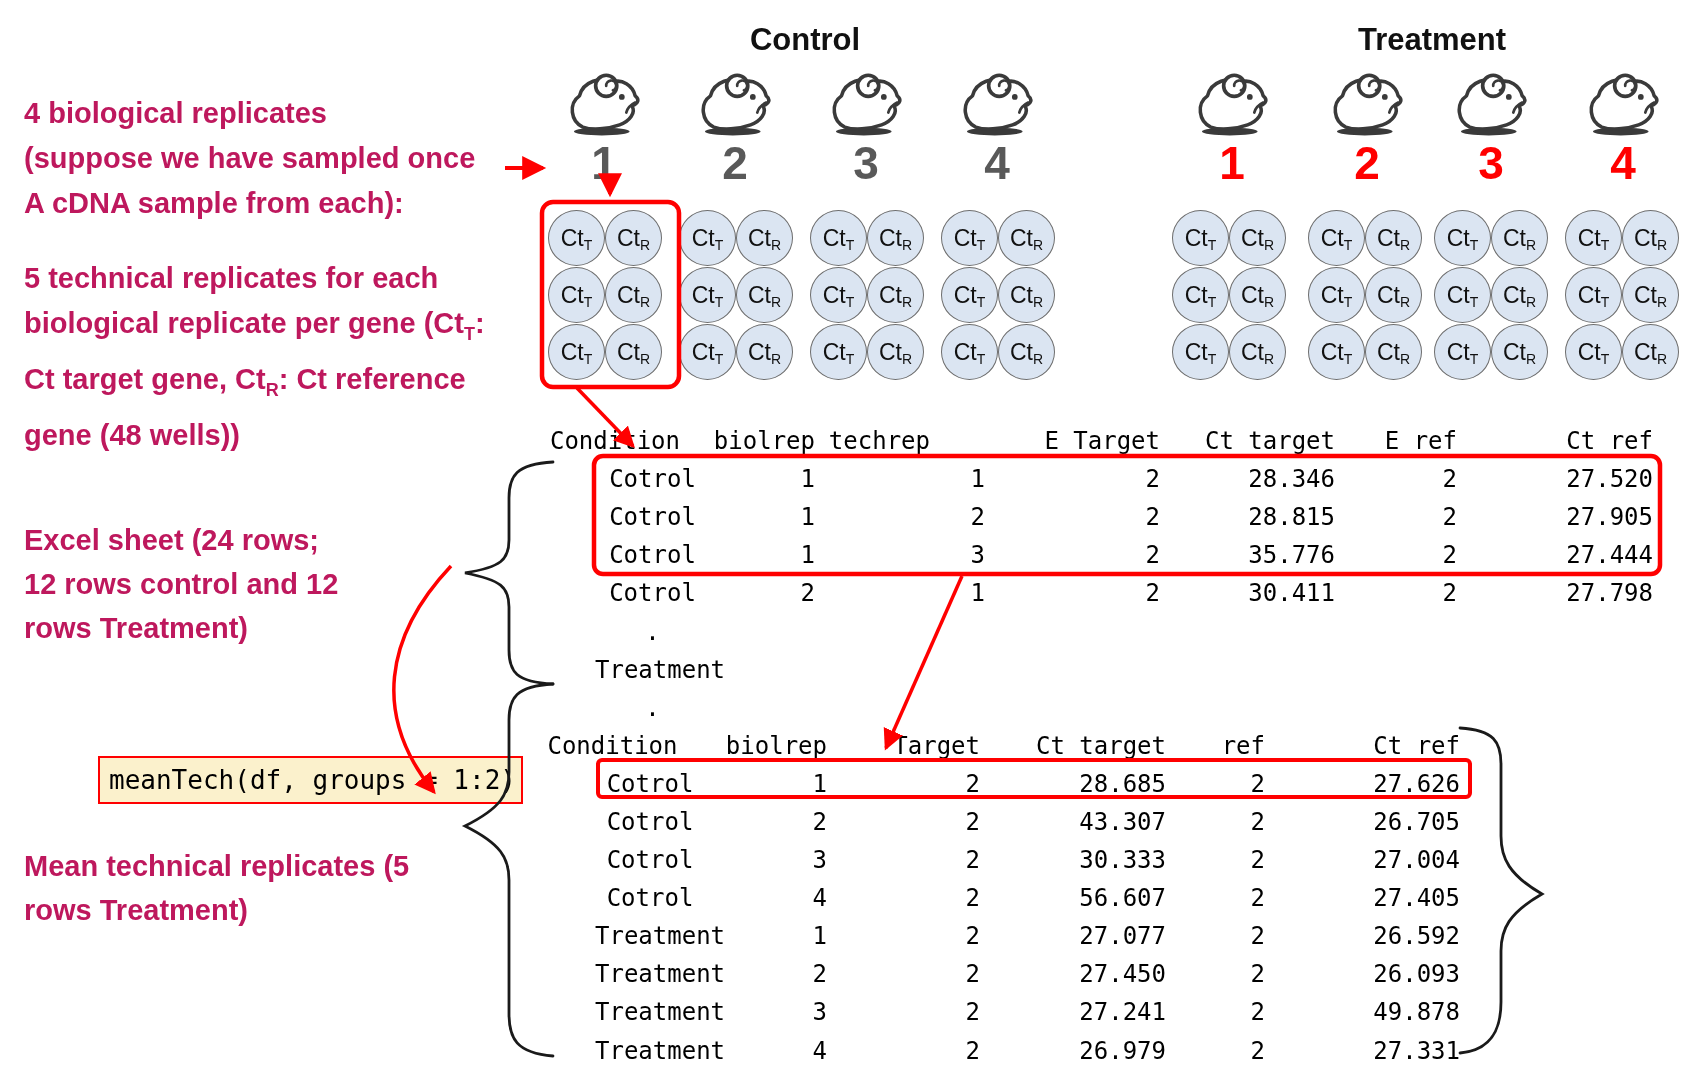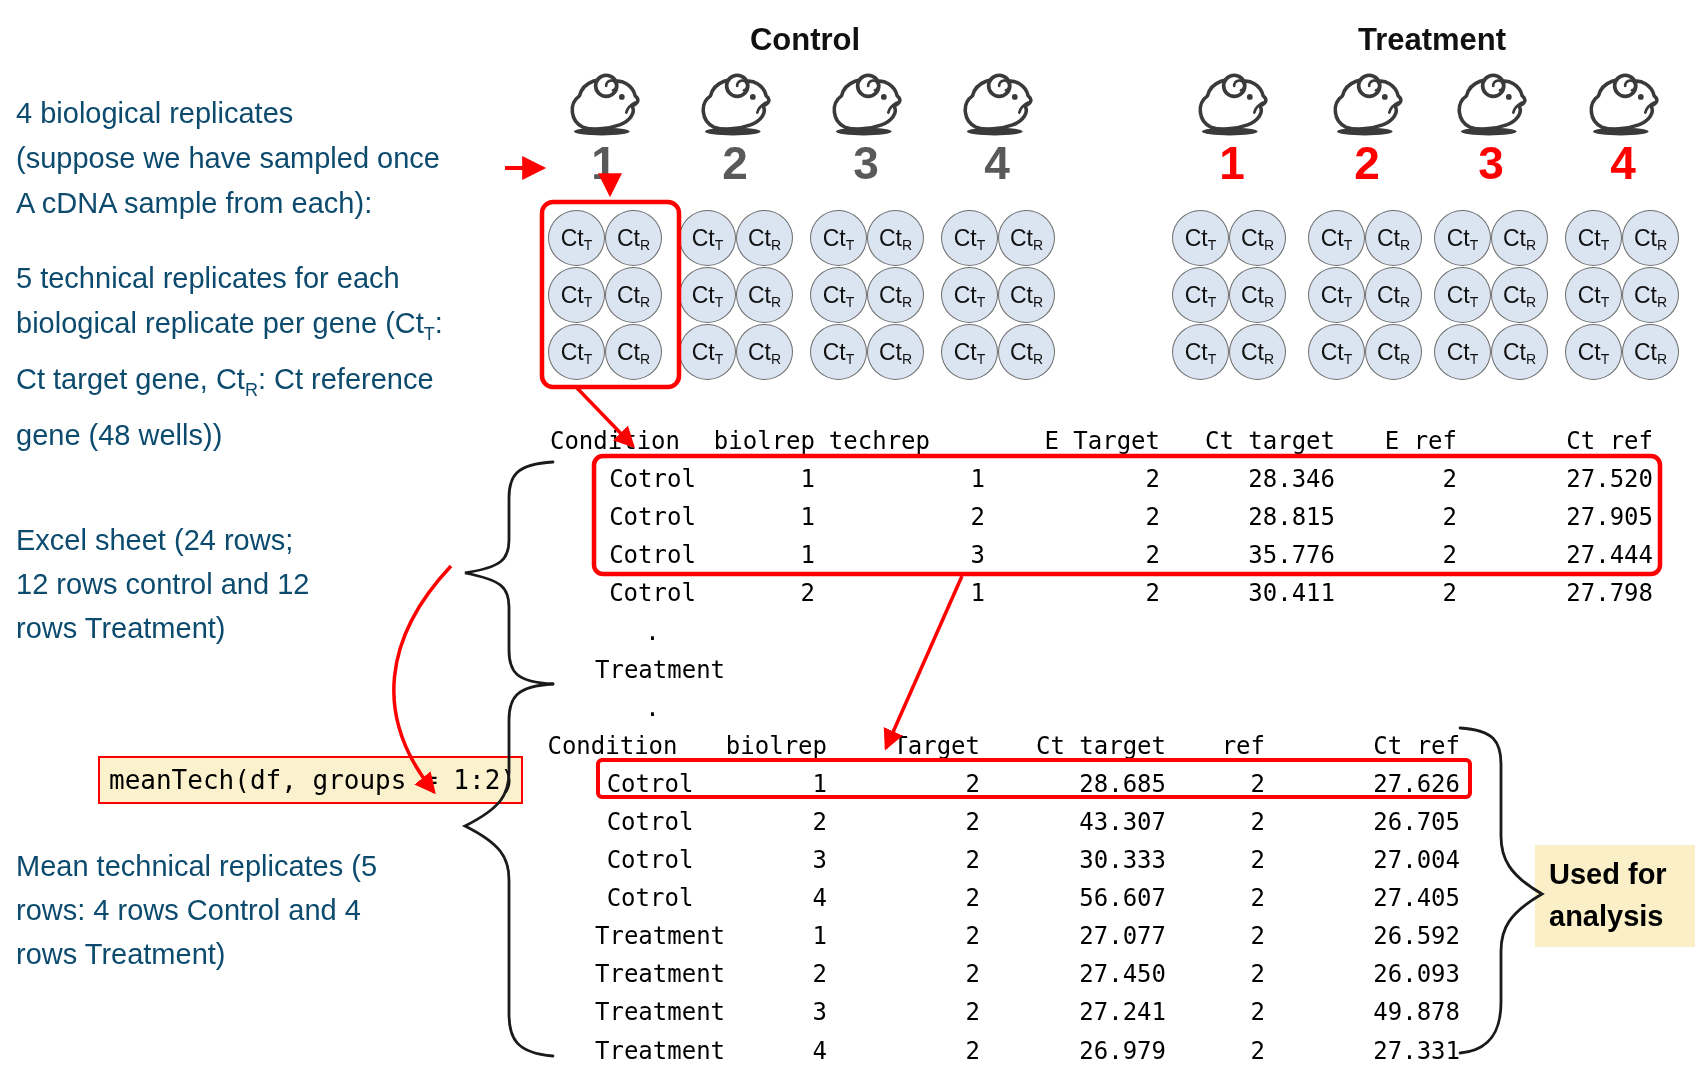--- a/index.html
+++ b/index.html
@@ -1,19 +1,19 @@
 <!DOCTYPE html>
 <html><head>
 <meta charset="utf-8">
 <style>
   html,body{margin:0;padding:0;background:#fff;}
   #stage{position:relative;width:1696px;height:1080px;background:#fff;overflow:hidden;
          font-family:"Liberation Sans",sans-serif;color:#000;}
   
-  .note{position:absolute;left:16px;font-weight:normal;font-size:29px;line-height:45px;color:#0c4a6e;}
+  .note{position:absolute;left:24px;font-weight:bold;font-size:29px;line-height:45px;color:#be185d;}
   .note.small-lh{line-height:44px;}
   .note sub{font-size:18px;}
   
   .gtitle{position:absolute;top:22px;transform:translateX(-50%);font-weight:bold;font-size:31px;color:#111;}
   
   .mouse{position:absolute;width:78px;height:66px;}
   .mnum{position:absolute;top:136px;transform:translateX(-50%);font-size:46px;font-weight:600;}
   
   .well{position:absolute;width:55px;height:54px;border-radius:50%;
         border:1.7px solid #6e6e6e;background:#dbe5f2;display:flex;
@@ -329,32 +329,27 @@
   </div>
 
   <div class="note small-lh" style="top:518px">
     <div>Excel sheet (24 rows;</div>
     <div>12 rows control and 12</div>
     <div>rows Treatment)</div>
   </div>
 
   <div class="note small-lh" style="top:844px">
     <div>Mean technical replicates (5</div>
-    <div>rows: 4 rows Control and 4</div>
     <div>rows Treatment)</div>
   </div>
 
   <div id="code-box">
     <span>meanTech(df, groups = 1:2)</span>
   </div>
 
-  <div id="used-box">
-    <div>Used for</div>
-    <div>analysis</div>
-  </div>
 
   <div id="table-area">
       <div class="trow t1">
         <span class="cell hcond">Condition</span>
         <span class="cell">biolrep</span>
         <span class="cell pad55">techrep</span>
         <span class="cell">E_Target</span>
         <span class="cell">Ct_target</span>
         <span class="cell">E_ref</span>
         <span class="cell">Ct_ref</span>

